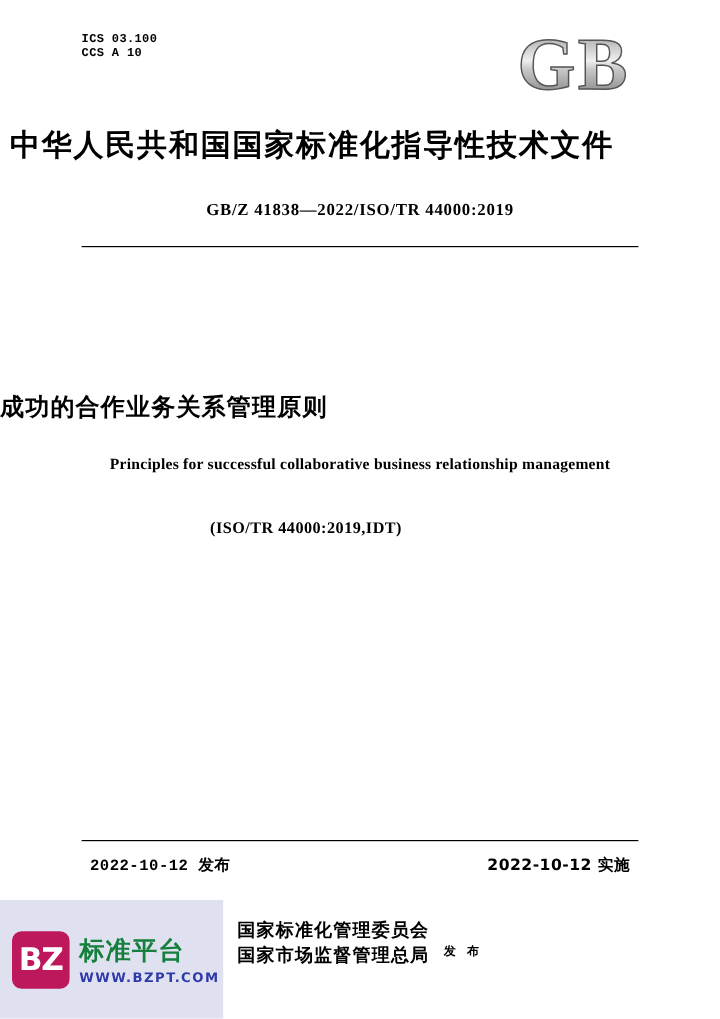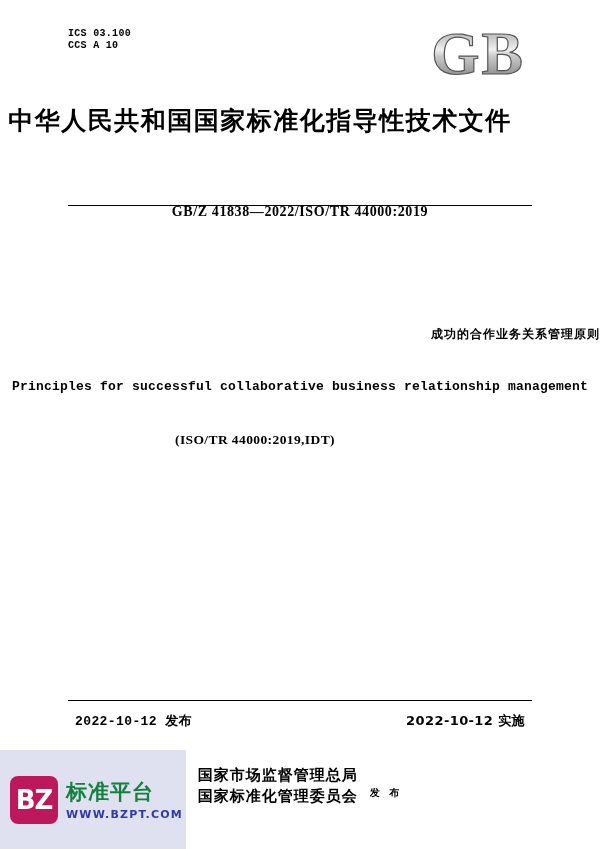--- a/index.html
+++ b/index.html
@@ -65,21 +65,20 @@
   .std-no {
     position: absolute;
     left: 0;
     top: 168px;
     width: 600px;
     text-align: center;
     font-family: "Liberation Serif", serif;
     font-weight: bold;
     font-size: 14px;
     letter-spacing: 0.6px;
-    margin-top: 36px;
   }
 
   
   .rule-top {
     position: absolute;
     left: 68px;
     top: 205px;
     width: 464px;
     height: 1px;
     background: #000;
@@ -92,33 +91,33 @@
     height: 1px;
     background: #000;
   }
 
   
   .subject-cn {
     position: absolute;
     left: 0;
     top: 326px;
     width: 600px;
-    text-align: right;
-    font-family: "DejaVu Sans", sans-serif;
-    font-weight: bold;
-    font-size: 12px;
+    text-align: left;
+    font-family: "DejaVu Sans", sans-serif;
+    font-weight: bold;
+    font-size: 20px;
     letter-spacing: 1px;
   }
   .subject-en {
     position: absolute;
     left: 0;
     top: 379px;
     width: 600px;
     text-align: center;
-    font-family: Liberation Mono, monospace;
+    font-family: Liberation Serif, serif;
     font-weight: bold;
     font-size: 13px;
     letter-spacing: 0.2px;
   }
   .subject-ref {
     position: absolute;
     left: 0;
     top: 432px;
     width: 510px;
     text-align: center;
@@ -255,22 +254,22 @@
 
   <div class="subject-cn">成功的合作业务关系管理原则</div>
   <div class="subject-en">Principles for successful collaborative business relationship management</div>
   <div class="subject-ref">(ISO/TR 44000:2019,IDT)</div>
 
   <div class="date-left">2022-10-12 发布</div>
   <div class="date-right">2022-10-12 实施</div>
 
   <div class="issuer">
     <div class="issuer-names">
+      <div>国家标准化管理委员会</div>
       <div>国家市场监督管理总局</div>
-      <div>国家标准化管理委员会</div>
     </div>
     <div class="issuer-verb">发 布</div>
   </div>
 
   <div class="watermark">
     <div class="wm-badge">BZ</div>
     <div class="wm-text">
       <div class="wm-title">标准平台</div>
       <div class="wm-url">WWW.BZPT.COM</div>
     </div>

